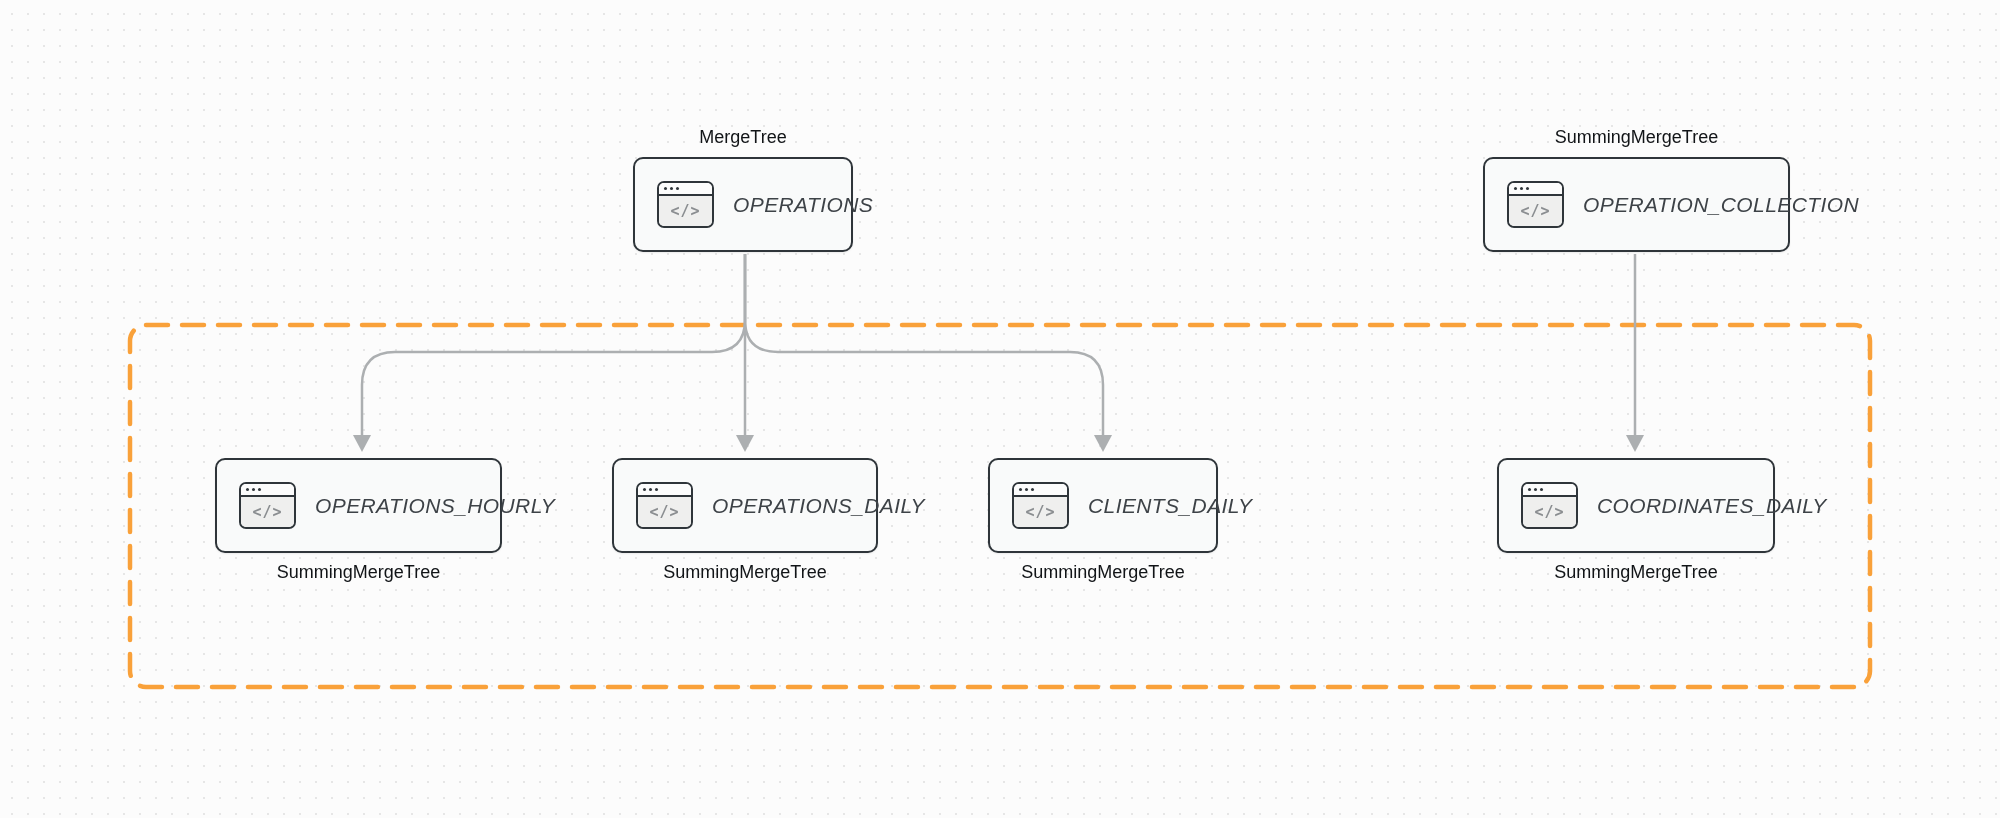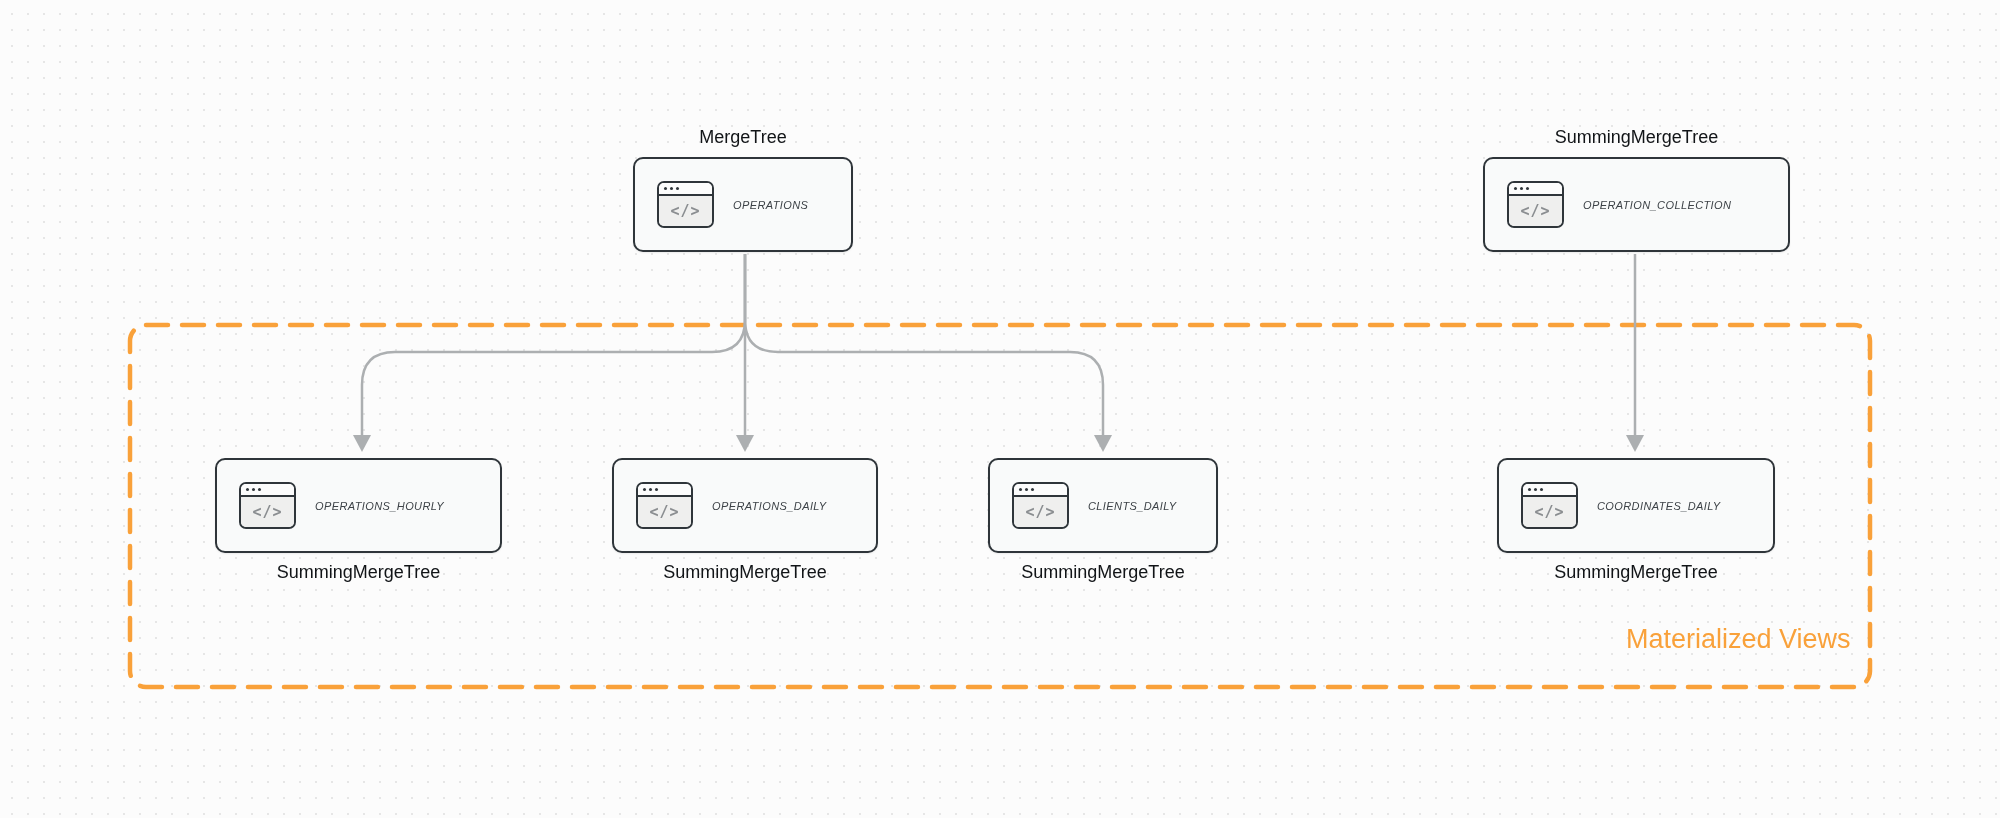--- a/index.html
+++ b/index.html
@@ -36,21 +36,21 @@
     border: 2.5px solid #2F353A;
     border-radius: 10px;
     display: flex;
     align-items: center;
     padding-left: 22px;
     gap: 19px;
     box-shadow: 0 1px 2px rgba(0,0,0,0.07);
   }
   .node-name {
     font-style: italic;
-    font-size: 11px;
+    font-size: 21px;
     letter-spacing: 0.4px;
     color: #3D4247;
     white-space: nowrap;
   }
   .engine-label {
     position: absolute;
     left: 50%;
     transform: translateX(-50%);
     white-space: nowrap;
     font-size: 18px;
@@ -125,21 +125,20 @@
       <path d="M1635 254 L1635 437"></path>
     </g>
     <g fill="#ACAFB1">
       <polygon points="353,435 371,435 362,452"></polygon>
       <polygon points="736,435 754,435 745,452"></polygon>
       <polygon points="1094,435 1112,435 1103,452"></polygon>
       <polygon points="1626,435 1644,435 1635,452"></polygon>
     </g>
   </svg>
 
-  <div class="mv-label">Materialized Views</div>
 
   <div class="node" style="left:633px; top:157px; width:220px;">
     <div class="engine-label engine-top">MergeTree</div>
     <div class="box">
       <span class="win-icon">
         <span class="win-top">
             <i></i>
             <i></i>
             <i></i>
           </span>

